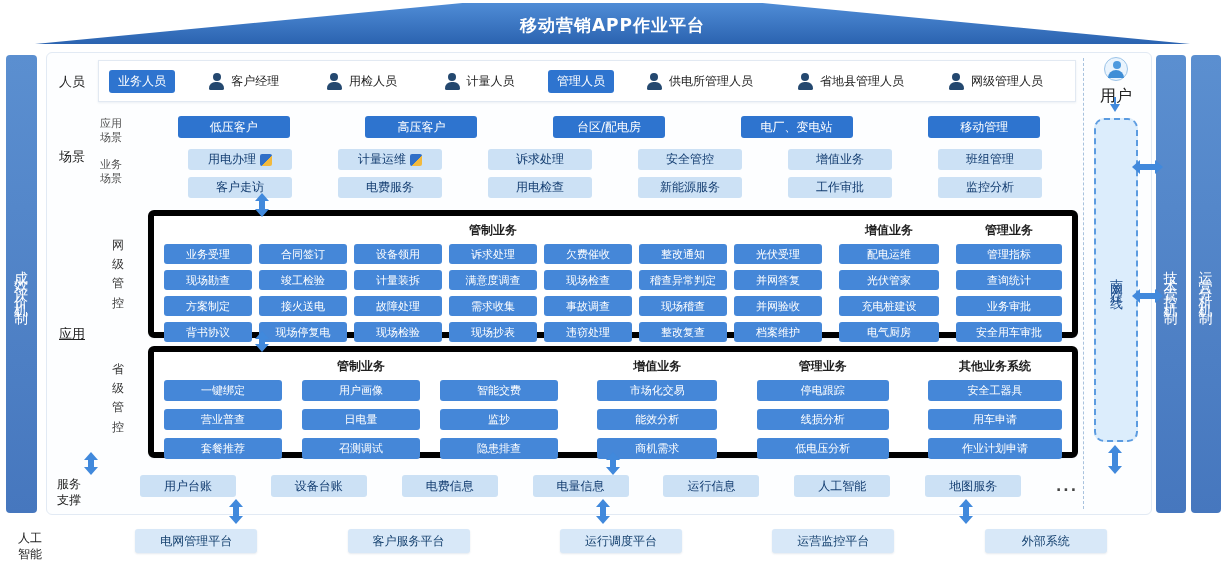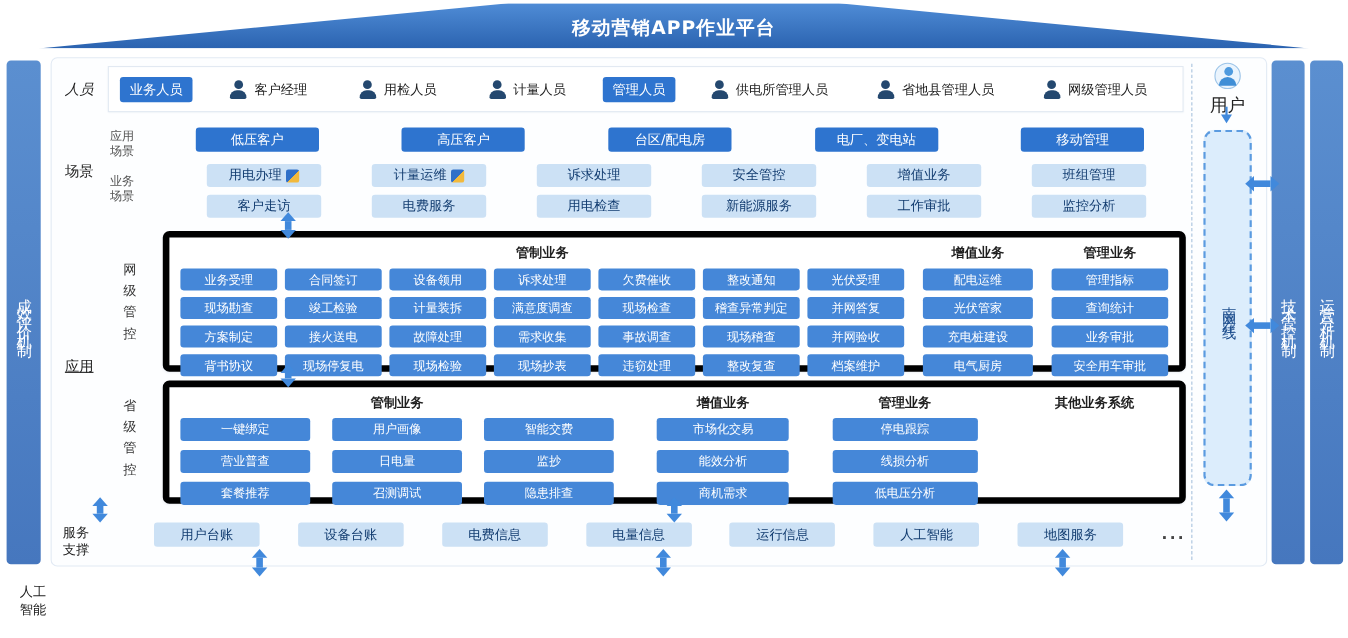--- a/index.html
+++ b/index.html
@@ -21,21 +21,21 @@
   .mech-left { left:6px; width:31px; }
   .mech-r1 { left:1156px; width:30px; }
   .mech-r2 { left:1191px; width:30px; }
 
   .frame { position:absolute; left:46px; top:52px; width:1106px; height:463px;
     border:1px solid #e2eaf4; border-radius:6px; background:#fdfeff; }
   .dash-sep { position:absolute; left:1083px; top:58px; height:451px; border-left:1px dashed #a8c2de; }
 
   
   .rowlabel { position:absolute; font-size:13px; color:#222; text-align:center; line-height:1.35; }
-  .lbl-personnel { left:52px; top:73px; width:40px;font-style:italic; }
+  .lbl-personnel { left:52px; top:73px; width:40px; }
   .lbl-scene { left:54px; top:148px; width:36px; }
   .lbl-app { left:54px; top:325px; width:36px;text-decoration:underline; }
   .lbl-service { left:55px; top:476px; width:28px; font-size:12px; }
   .lbl-platform { left:16px; top:530px; width:28px; font-size:12px; }
   .sublabel { position:absolute; font-size:11px; color:#555; text-align:center; line-height:1.3; }
   .lbl-appscene { left:99px; top:117px; width:24px; }
   .lbl-bizscene { left:99px; top:158px; width:24px; }
   .sublabel-v { position:absolute; width:16px; font-size:12px; color:#333; text-align:center; line-height:1.6; }
   .lbl-network { left:110px; top:236px; }
   .lbl-province { left:110px; top:360px; }
@@ -427,20 +427,31 @@
           <div class="btn-grid">
             <span>线损分析</span>
           </div>
           <div class="btn-grid">
             <span>低电压分析</span>
           </div>
         </div>
     </div>
     <div class="sec w-prov-col3">
       <div class="sec-h">其他业务系统</div>
+      <div class="grid grid1p">
+          <div class="btn-grid">
+            <span>安全工器具</span>
+          </div>
+          <div class="btn-grid">
+            <span>用车申请</span>
+          </div>
+          <div class="btn-grid">
+            <span>作业计划申请</span>
+          </div>
+        </div>
     </div>
   </div>
 
   <div class="rowlabel lbl-service">服务支撑</div>
   <div class="service-row">
       <div class="btn-light">
         <span>用户台账</span>
       </div>
       <div class="btn-light">
         <span>设备台账</span>
@@ -457,20 +468,37 @@
       <div class="btn-light">
         <span>人工智能</span>
       </div>
       <div class="btn-light">
         <span>地图服务</span>
       </div>
       <div class="dots"><span>...</span></div>
     </div>
 
   <div class="rowlabel lbl-platform">人工智能</div>
+  <div class="platform-row">
+      <div class="btn-plat">
+        <span>电网管理平台</span>
+      </div>
+      <div class="btn-plat">
+        <span>客户服务平台</span>
+      </div>
+      <div class="btn-plat">
+        <span>运行调度平台</span>
+      </div>
+      <div class="btn-plat">
+        <span>运营监控平台</span>
+      </div>
+      <div class="btn-plat">
+        <span>外部系统</span>
+      </div>
+    </div>
 
   <div class="user-wrap">
     <span class="user-icon"></span>
     <span class="user-label">用户</span>
   </div>
   <div class="down-arrow"></div>
   <div class="channel-box">
     <span>南网在线</span>
   </div>
 

